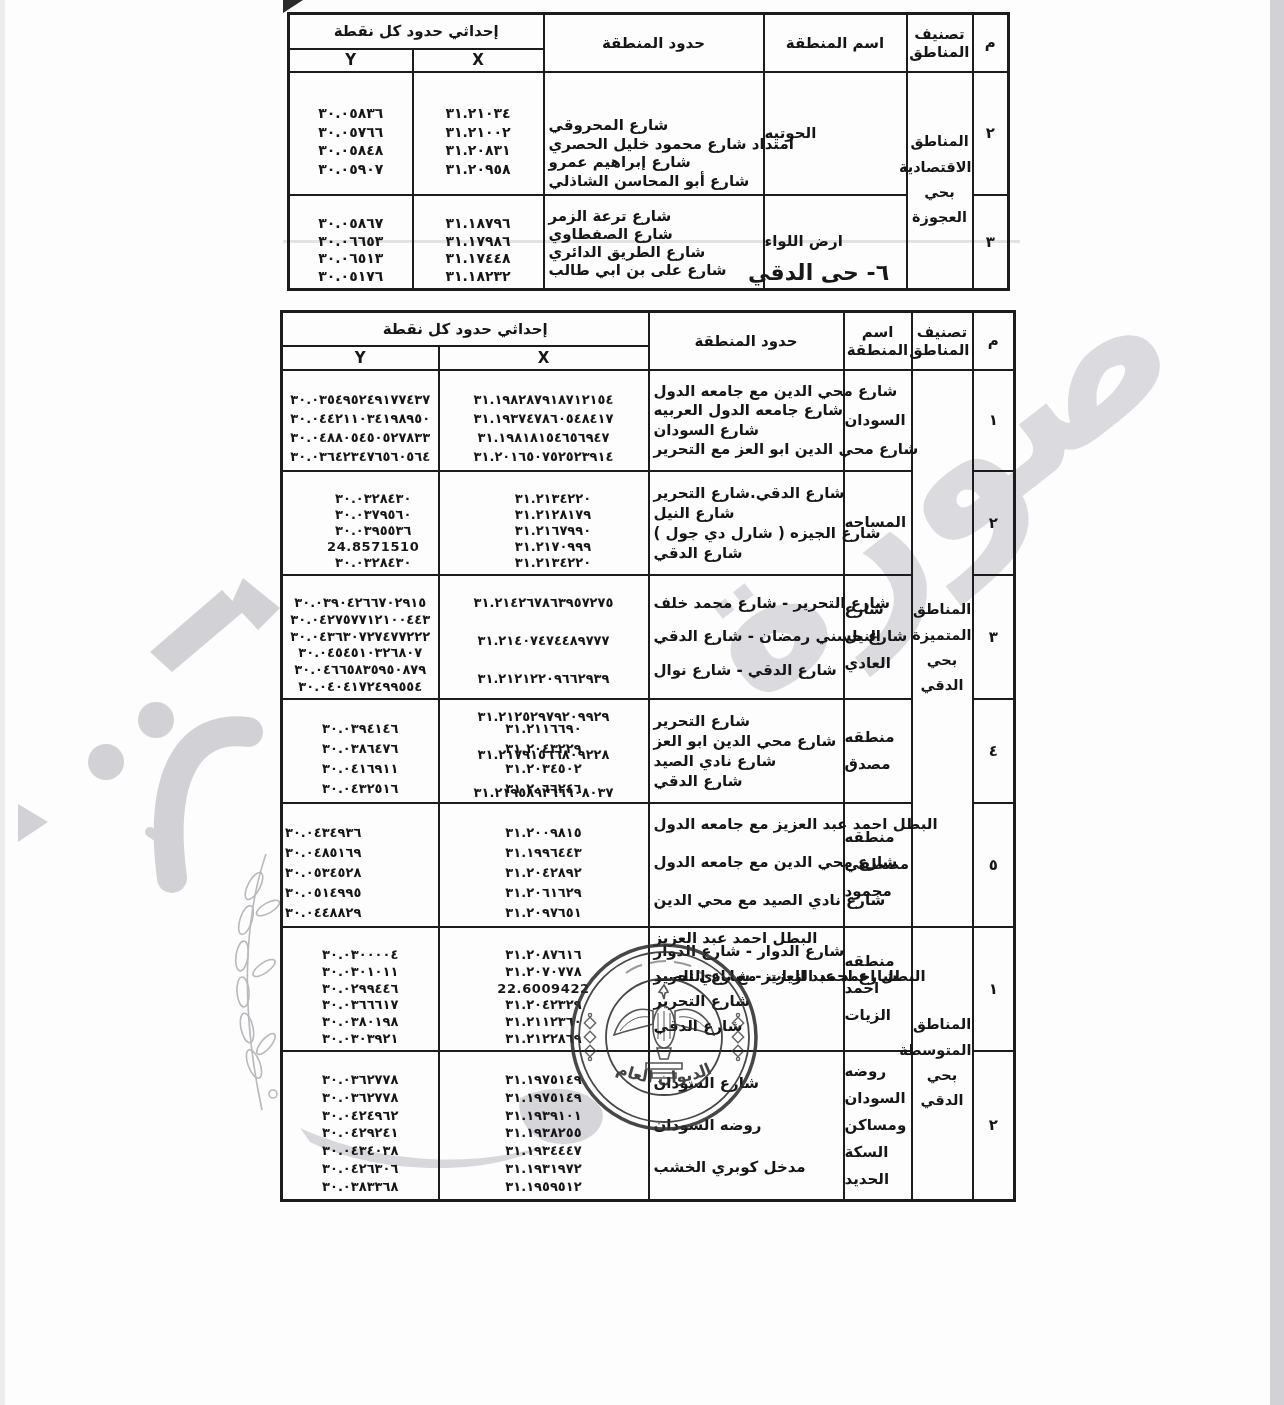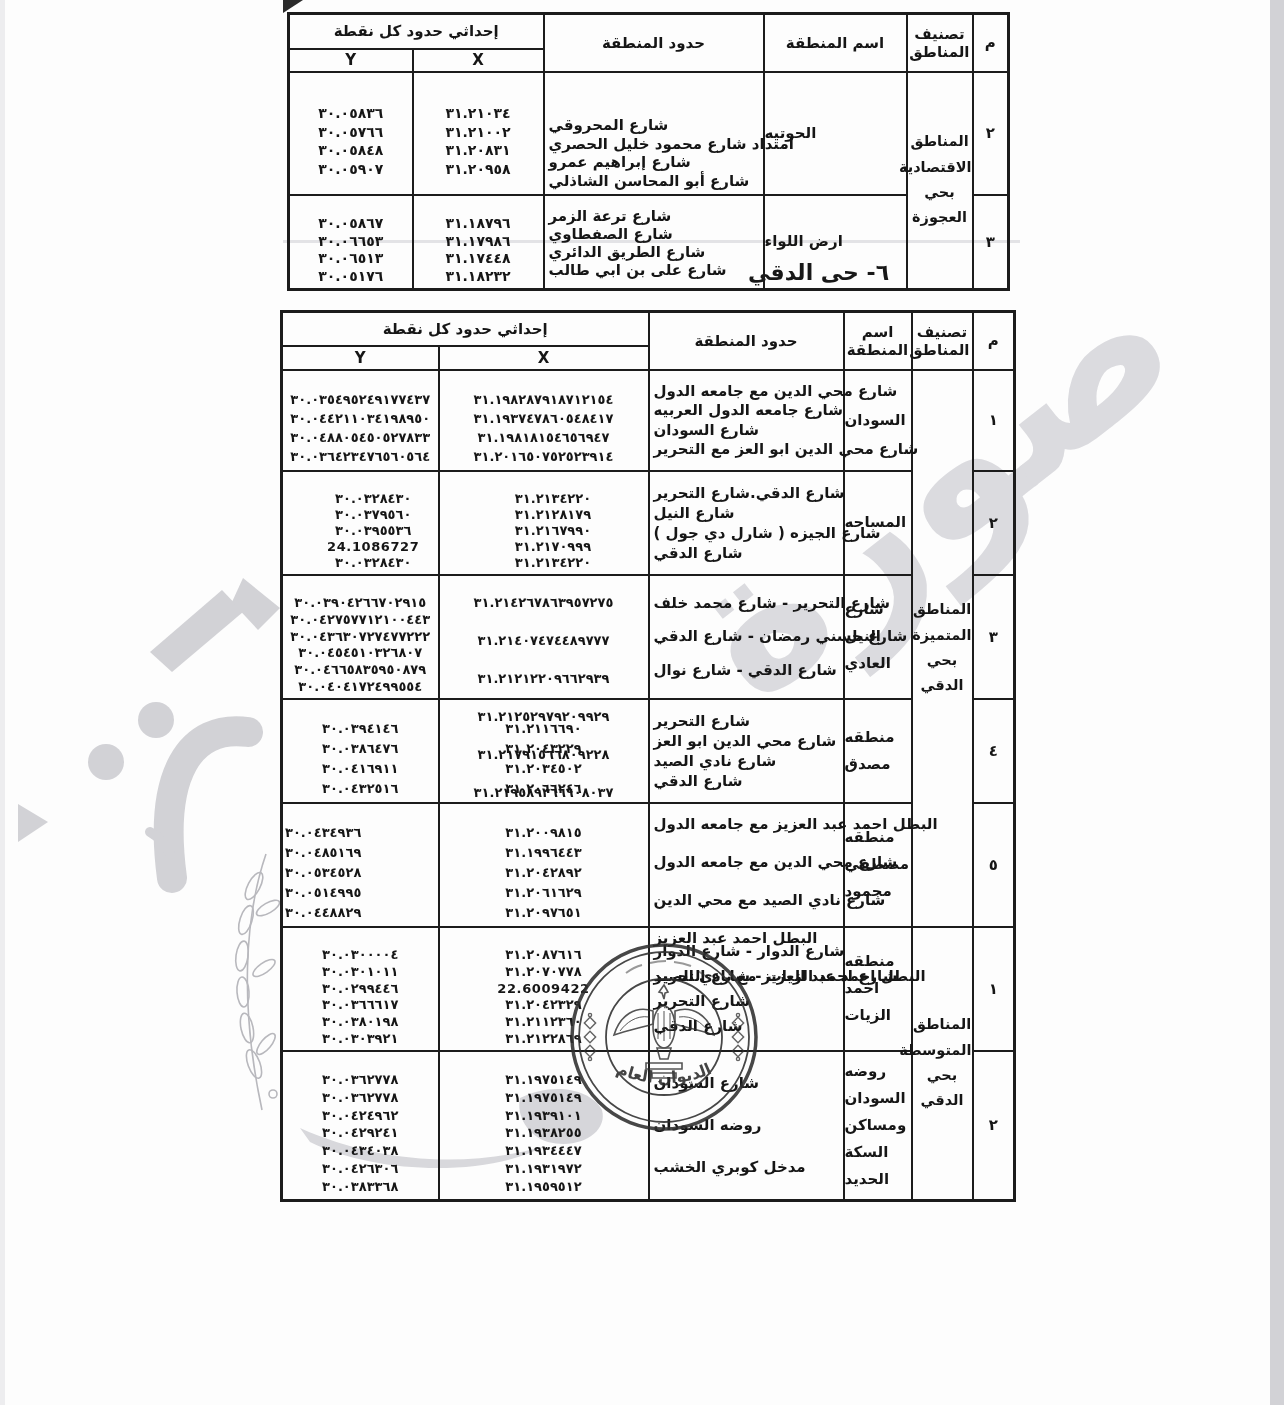--- a/index.html
+++ b/index.html
@@ -248,21 +248,21 @@
               <div class="ln">٣١.٢١٦٧٩٩٠</div>
               <div class="ln">٣١.٢١٧٠٩٩٩</div>
               <div class="ln">٣١.٢١٣٤٢٢٠</div>
             </div>
           </td>
           <td class="c-coord">
             <div class="ml" style="height: 86px; padding-left: 28px;">
               <div class="ln">٣٠.٠٣٢٨٤٣٠</div>
               <div class="ln">٣٠.٠٣٧٩٥٦٠</div>
               <div class="ln">٣٠.٠٣٩٥٥٣٦</div>
-              <div class="ln">24.1086727</div>
+              <div class="ln">24.8571510</div>
               <div class="ln">٣٠.٠٣٢٨٤٣٠</div>
             </div>
           </td>
         </tr>
         <tr style="height: 110px;">
           <td class="c-num">٣</td>
           <td class="c-name">شارع النيل العادي</td>
           <td class="c-bounds">
             <div class="ml" style="height: 106px;">
               <div class="ln">شارع التحرير - شارع محمد خلف</div>

